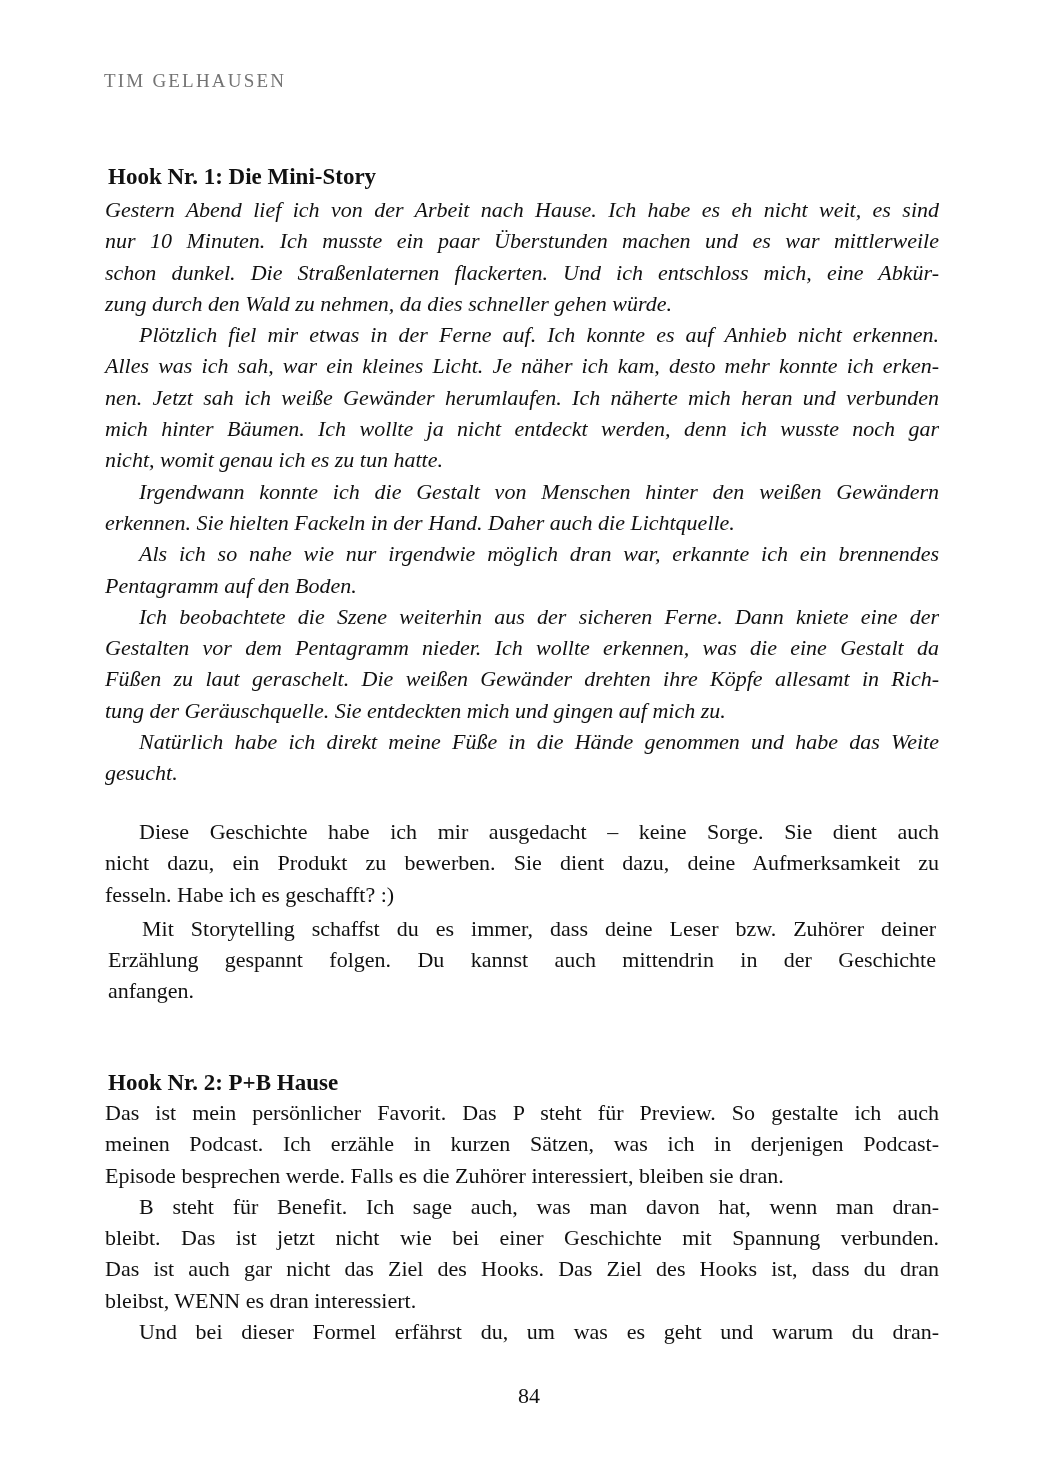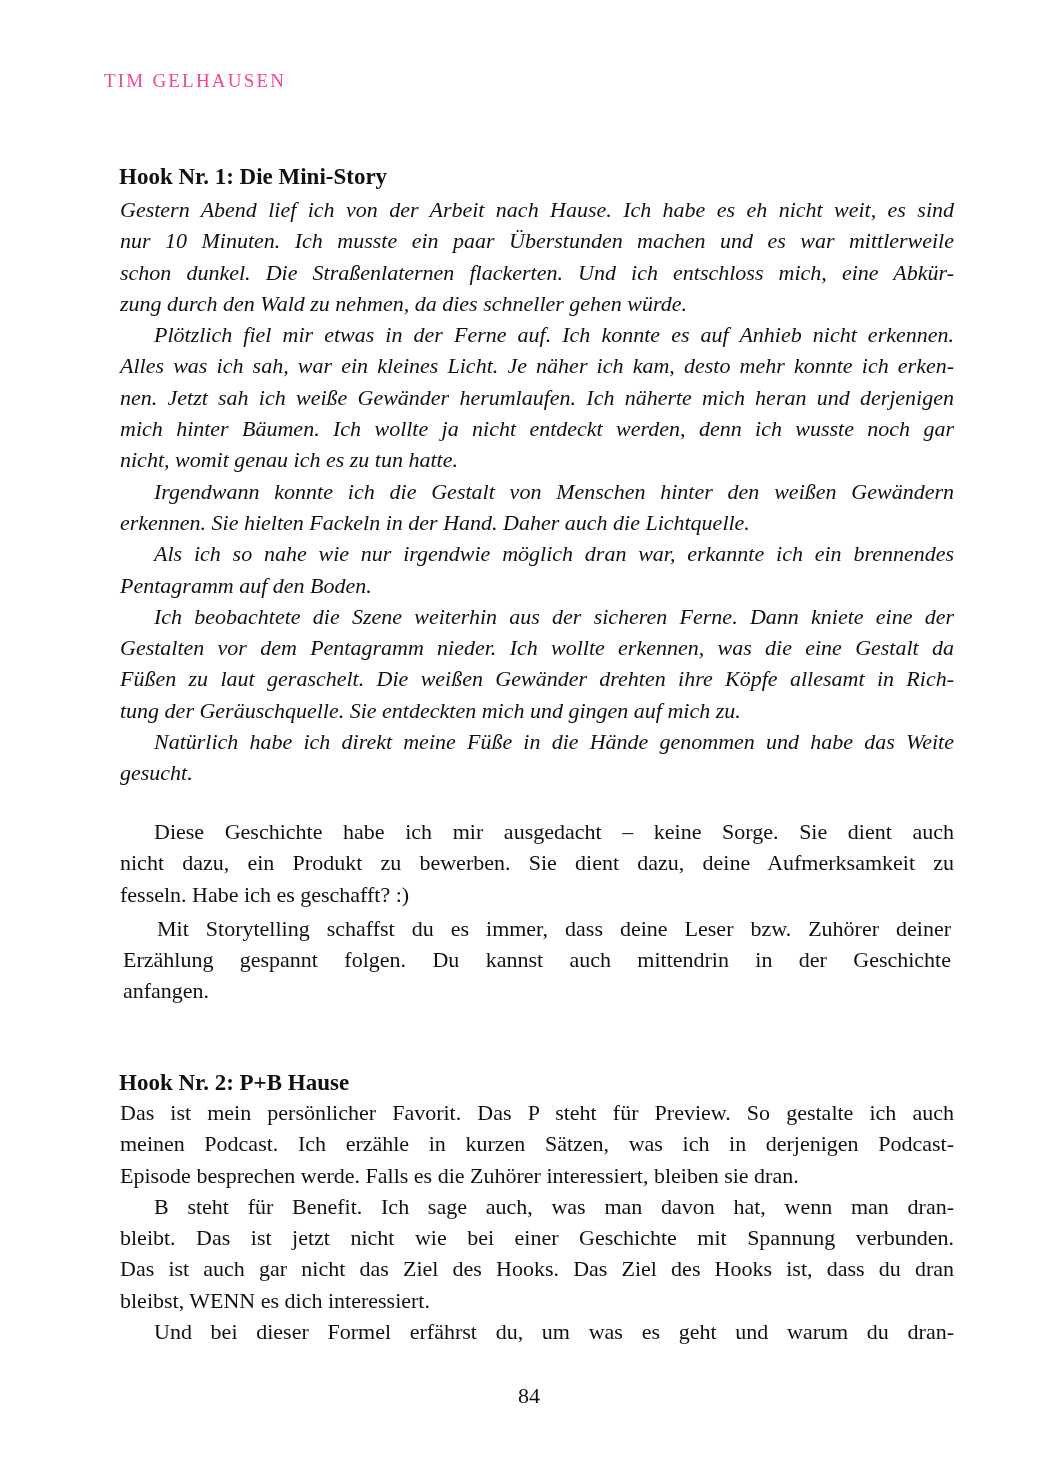--- a/index.html
+++ b/index.html
@@ -20,36 +20,36 @@
     left: 104px;
     top: 0;
     width: 834px;
   }
   .running-head {
     position: absolute;
     top: 70px;
     left: 0;
     font-size: 19px;
     letter-spacing: 2.2px;
-    color: #ec4899;
+    color: #737373;
     white-space: nowrap;
   }
   .section-heading {
     position: absolute;
-    left: 15px;
+    left: 4px;
     font-size: 23px;
     font-weight: bold;
     white-space: nowrap;
     color: #111;
   }
   #h1 { top: 145px; }
   #h2 { top: 1051px; }
   .block {
     position: absolute;
-    left: 16px;
+    left: 1px;
     width: 834px;
   }
   .line {
     display: block;
     height: 31.3px;
     line-height: 31.3px;
     font-size: 22px;
     white-space: nowrap;
     text-align: justify;
     text-align-last: justify;
@@ -86,21 +86,21 @@
   <div id="story" class="block italic">
       <p style="margin: 0px;">
         <span class="line">Gestern Abend lief ich von der Arbeit nach Hause. Ich habe es eh nicht weit, es sind</span>
         <span class="line">nur 10 Minuten. Ich musste ein paar Überstunden machen und es war mittlerweile</span>
         <span class="line">schon dunkel. Die Straßenlaternen flackerten. Und ich entschloss mich, eine Abkür-</span>
         <span class="line last">zung durch den Wald zu nehmen, da dies schneller gehen würde.</span>
       </p>
       <p style="margin: 0px;">
         <span class="line indent">Plötzlich fiel mir etwas in der Ferne auf. Ich konnte es auf Anhieb nicht erkennen.</span>
         <span class="line">Alles was ich sah, war ein kleines Licht. Je näher ich kam, desto mehr konnte ich erken-</span>
-        <span class="line">nen. Jetzt sah ich weiße Gewänder herumlaufen. Ich näherte mich heran und derjenigen</span>
+        <span class="line">nen. Jetzt sah ich weiße Gewänder herumlaufen. Ich näherte mich heran und verbunden</span>
         <span class="line">mich hinter Bäumen. Ich wollte ja nicht entdeckt werden, denn ich wusste noch gar</span>
         <span class="line last">nicht, womit genau ich es zu tun hatte.</span>
       </p>
       <p style="margin: 0px;">
         <span class="line indent">Irgendwann konnte ich die Gestalt von Menschen hinter den weißen Gewändern</span>
         <span class="line last">erkennen. Sie hielten Fackeln in der Hand. Daher auch die Lichtquelle.</span>
       </p>
       <p style="margin: 0px;">
         <span class="line indent">Als ich so nahe wie nur irgendwie möglich dran war, erkannte ich ein brennendes</span>
         <span class="line last">Pentagramm auf den Boden.</span>
@@ -135,21 +135,21 @@
   <div id="hook2" class="block">
       <p style="margin: 0px;">
         <span class="line">Das ist mein persönlicher Favorit. Das P steht für Preview. So gestalte ich auch</span>
         <span class="line">meinen Podcast. Ich erzähle in kurzen Sätzen, was ich in derjenigen Podcast-</span>
         <span class="line last">Episode besprechen werde. Falls es die Zuhörer interessiert, bleiben sie dran.</span>
       </p>
       <p style="margin: 0px;">
         <span class="line indent">B steht für Benefit. Ich sage auch, was man davon hat, wenn man dran-</span>
         <span class="line">bleibt. Das ist jetzt nicht wie bei einer Geschichte mit Spannung verbunden.</span>
         <span class="line">Das ist auch gar nicht das Ziel des Hooks. Das Ziel des Hooks ist, dass du dran</span>
-        <span class="line last">bleibst, WENN es dich interessiert.</span>
+        <span class="line last">bleibst, WENN es dran interessiert.</span>
       </p>
       <p style="margin: 0px;">
         <span class="line indent">Und bei dieser Formel erfährst du, um was es geht und warum du dran-</span>
       </p>
     </div>
 
   <div class="page-number">84</div>
 </div>
 
 </body></html>

